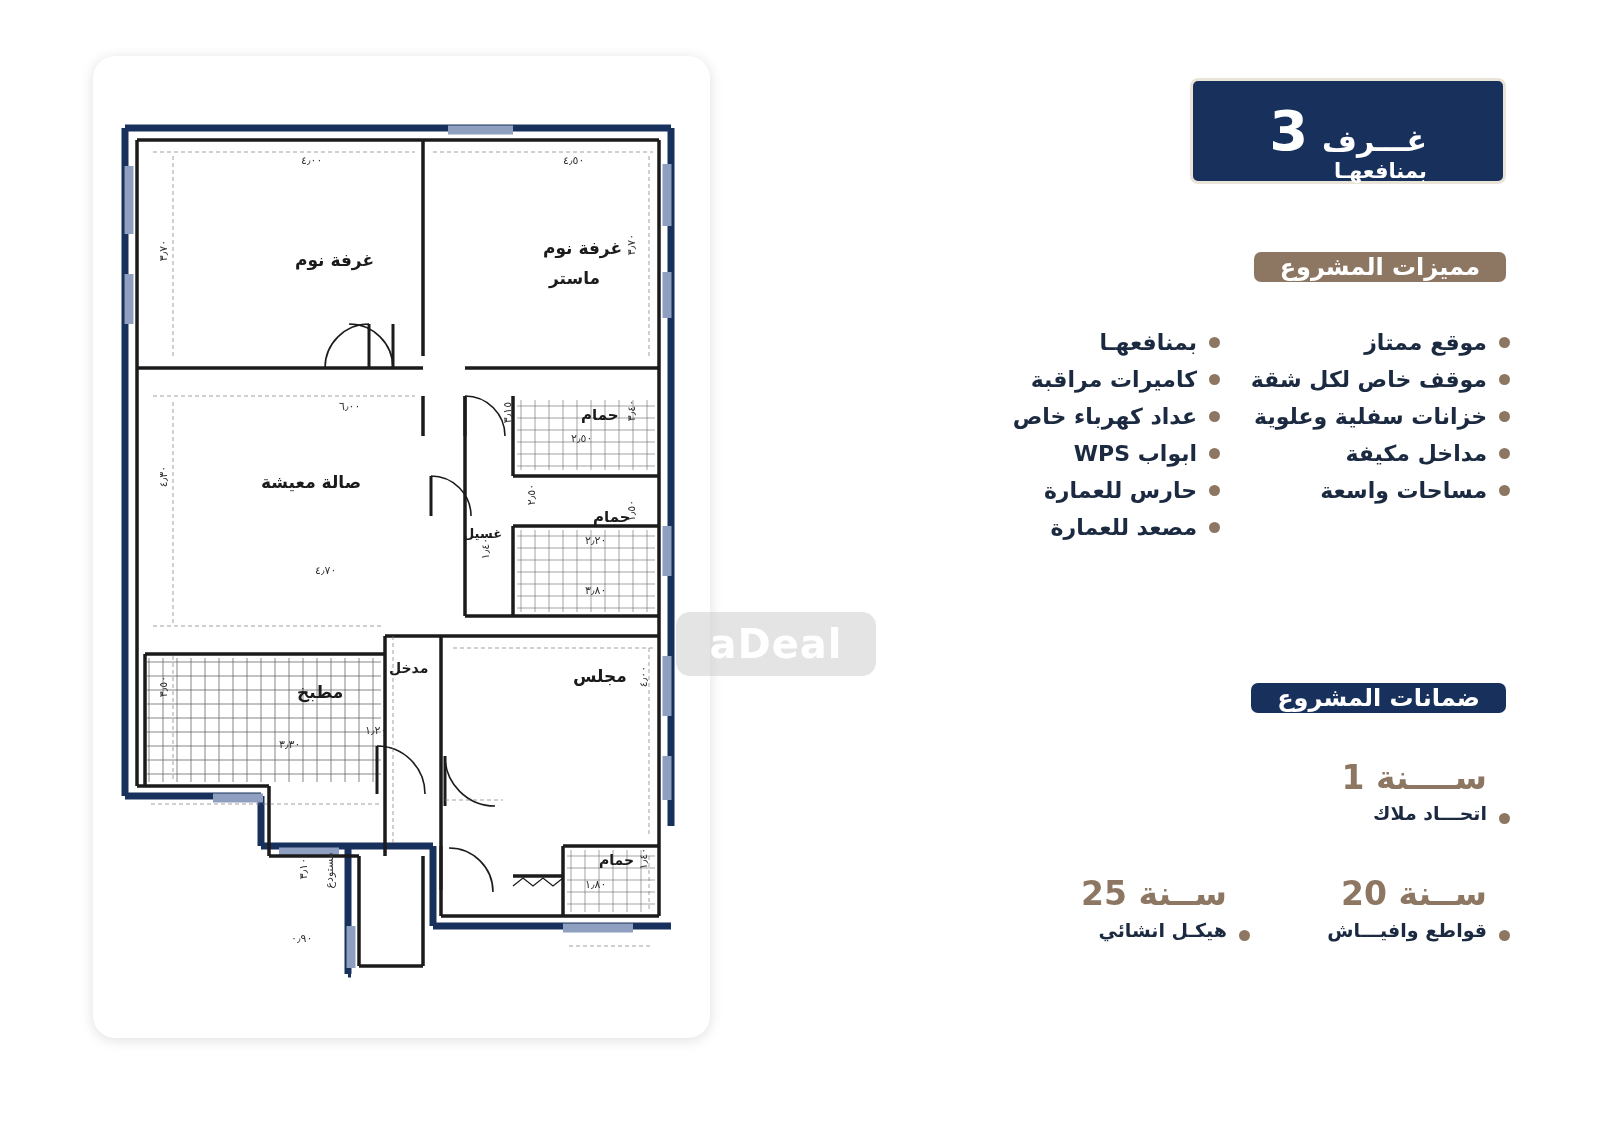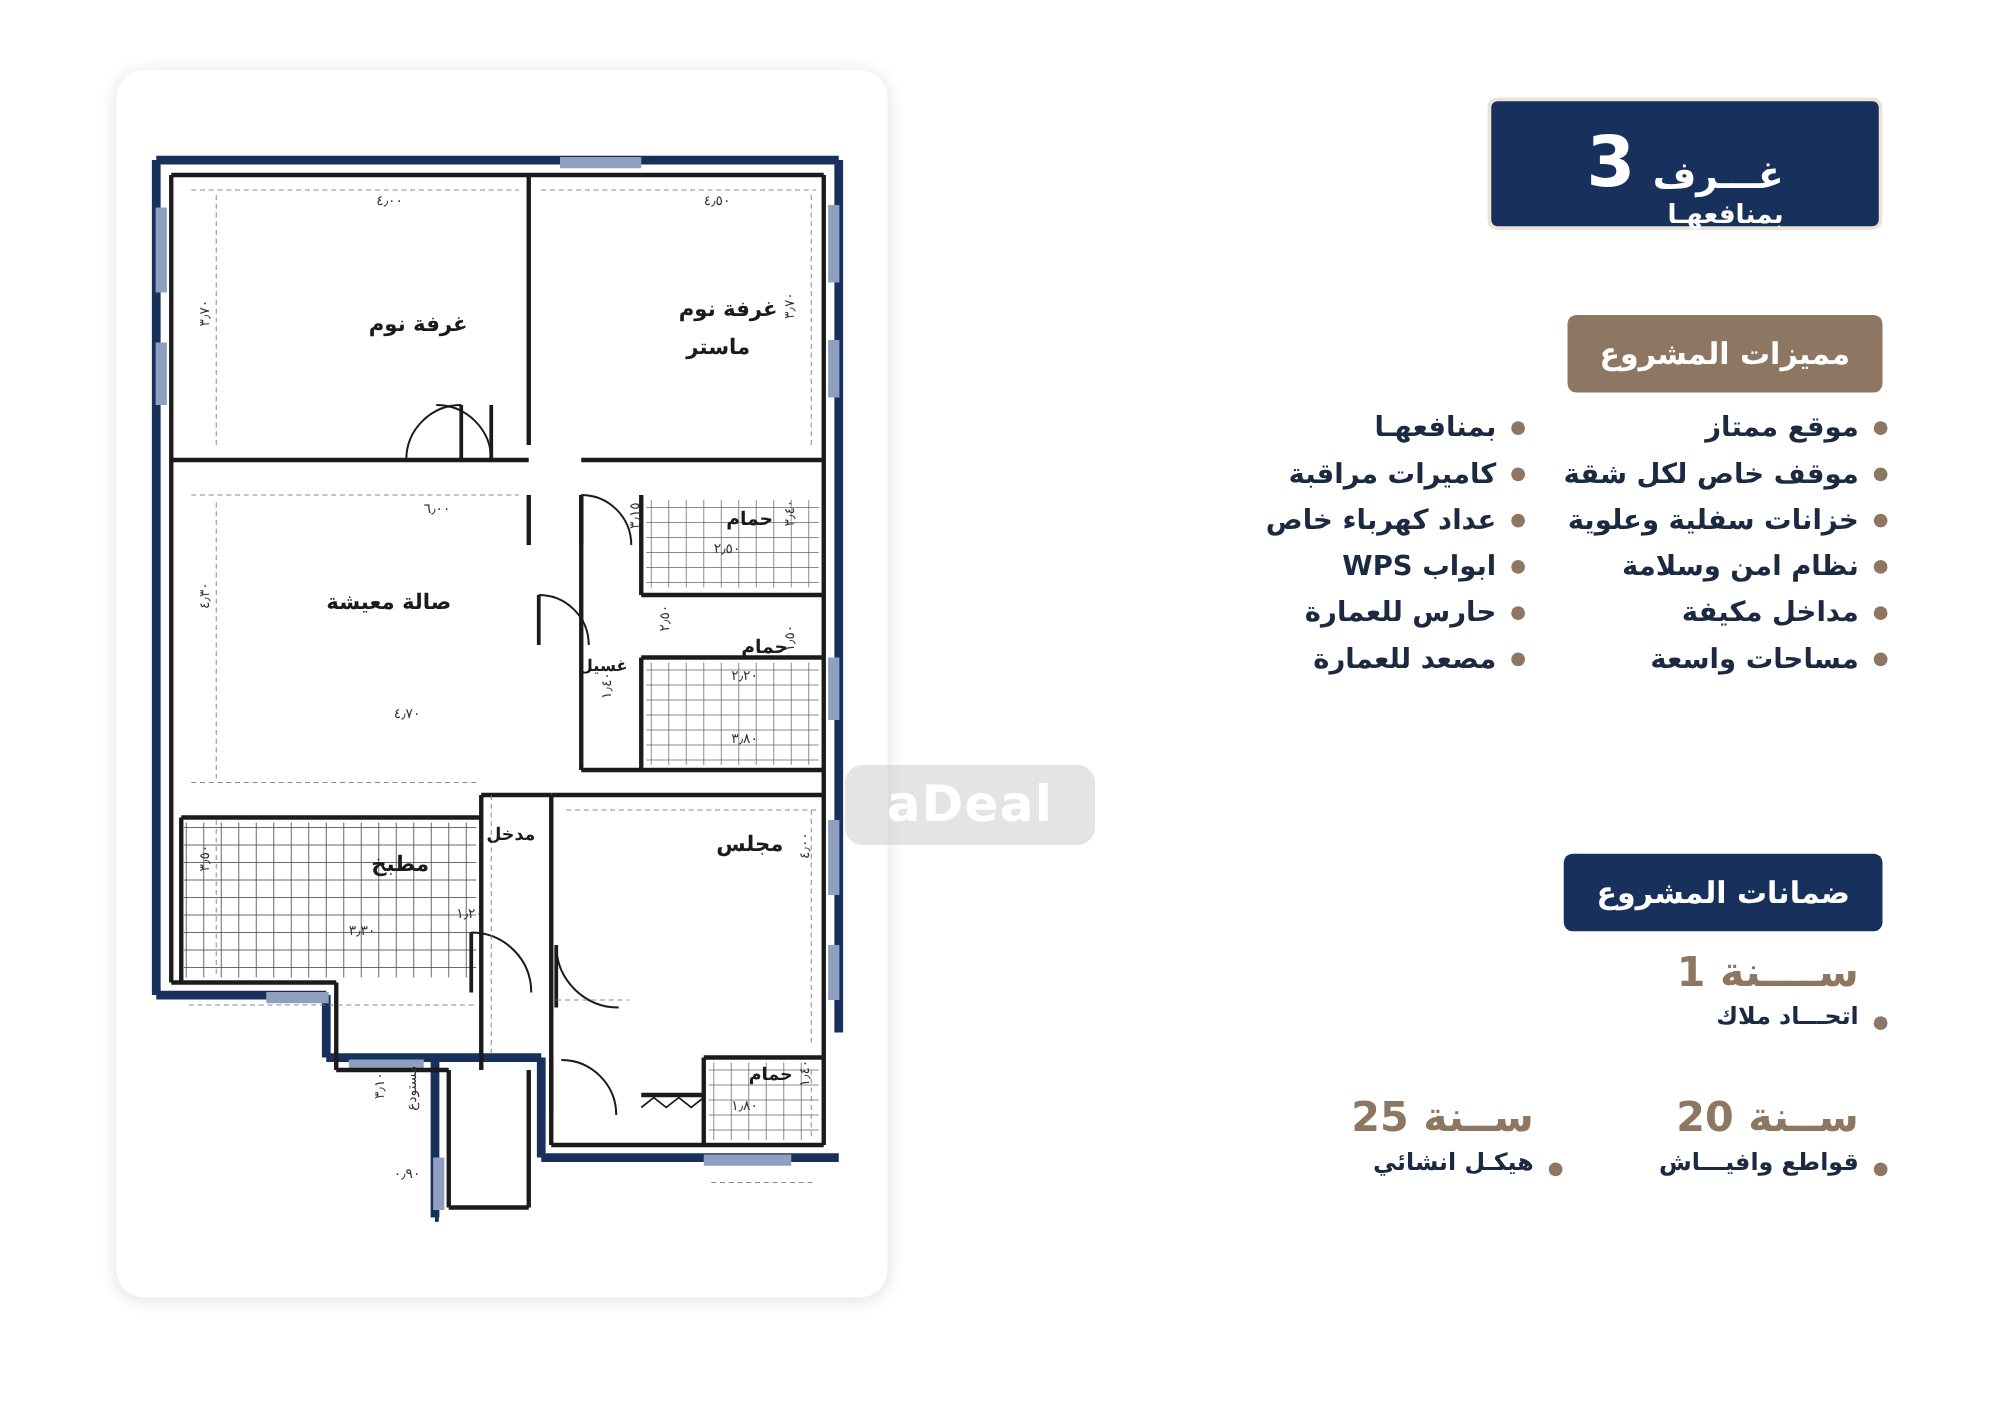--- a/index.html
+++ b/index.html
@@ -29,21 +29,21 @@
     background:#18305c;border:3px solid #e9e3d8;border-radius:8px;
     display:flex;align-items:center;justify-content:center;gap:14px;
     color:#ffffff;
   }
   .rooms-badge .num{font-size:56px;font-weight:bold;line-height:1;}
   .rooms-badge .txt{display:flex;flex-direction:column;align-items:flex-start;line-height:1.18;margin-top:45px;}
   .rooms-badge .t1{font-size:30px;font-weight:bold;letter-spacing:2px;}
   .rooms-badge .t2{font-size:21px;font-weight:bold;letter-spacing:1px;}
 
   .section-pill{
-    position:absolute;height:62px;border-radius:7px;
+    position:absolute;height:30px;border-radius:7px;
     display:flex;align-items:center;justify-content:center;
     color:#ffffff;font-size:24px;font-weight:bold;padding:0 26px;
   }
   .pill-features{right:4px;top:252px;background:#8d7762;}
   .pill-warranty{right:4px;top:683px;background:#18305c;}
 
   
   .features{position:absolute;right:0;top:330px;width:520px;display:flex;gap:0;}
   .fcol{display:flex;flex-direction:column;gap:12px;}
   .fcol.c1{width:230px;}
@@ -224,21 +224,21 @@
   <div class="pdim rot90" style="left:528px;top:448px;">١٫٥٠</div>
   <div class="pdim" style="left:492px;top:478px;">٢٫٢٠</div>
   <div class="pdim rot90" style="left:382px;top:486px;">١٫٤٠</div>
   <div class="pdim" style="left:222px;top:508px;">٤٫٧٠</div>
   <div class="pdim" style="left:492px;top:528px;">٣٫٨٠</div>
   <div class="pdim rot90" style="left:60px;top:624px;">٣٫٥٠</div>
   <div class="pdim rot90" style="left:540px;top:614px;">٤٫٠٠</div>
   <div class="pdim" style="left:186px;top:682px;">٣٫٣٠</div>
   <div class="pdim" style="left:272px;top:668px;">١٫٢٠</div>
   <div class="pdim rot90" style="left:200px;top:806px;">٣٫١٠</div>
-  <div class="pdim" style="left:222px;top:876px;">٠٫٩٠</div>
+  <div class="pdim" style="left:198px;top:876px;">٠٫٩٠</div>
   <div class="pdim" style="left:492px;top:822px;">١٫٨٠</div>
   <div class="pdim rot90" style="left:540px;top:796px;">١٫٤٠</div>
   <div class="pdim rot90" style="left:218px;top:808px;">مستودع</div>
 </div>
 
 <div class="watermark">
   <span>aDeal</span>
 </div>
 
 <div class="right">
@@ -259,24 +259,20 @@
         <span class="dot"></span>
         <span class="flabel">موقع ممتاز</span>
       </div>
       <div class="frow">
         <span class="dot"></span>
         <span class="flabel">موقف خاص لكل شقة</span>
       </div>
       <div class="frow">
         <span class="dot"></span>
         <span class="flabel">خزانات سفلية وعلوية</span>
-      </div>
-      <div class="frow">
-        <span class="dot"></span>
-        <span class="flabel">نظام امن وسلامة</span>
       </div>
       <div class="frow">
         <span class="dot"></span>
         <span class="flabel">مداخل مكيفة</span>
       </div>
       <div class="frow">
         <span class="dot"></span>
         <span class="flabel">مساحات واسعة</span>
       </div>
     </div>

